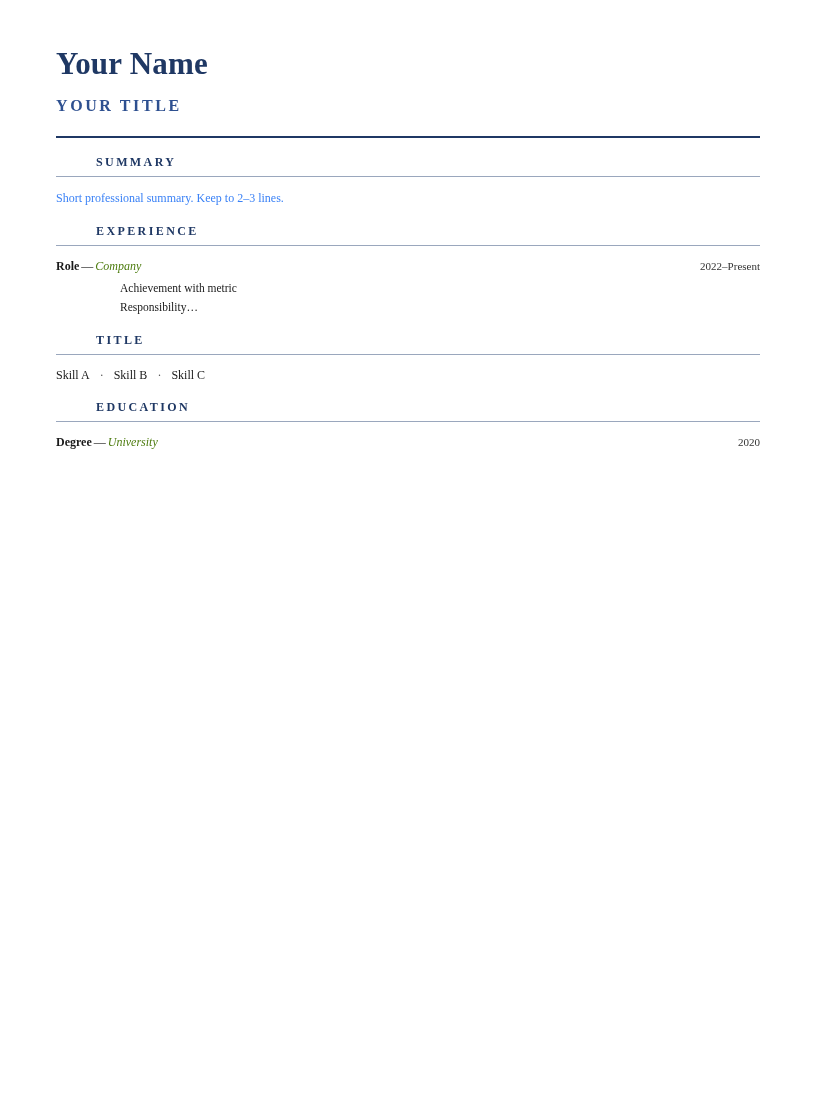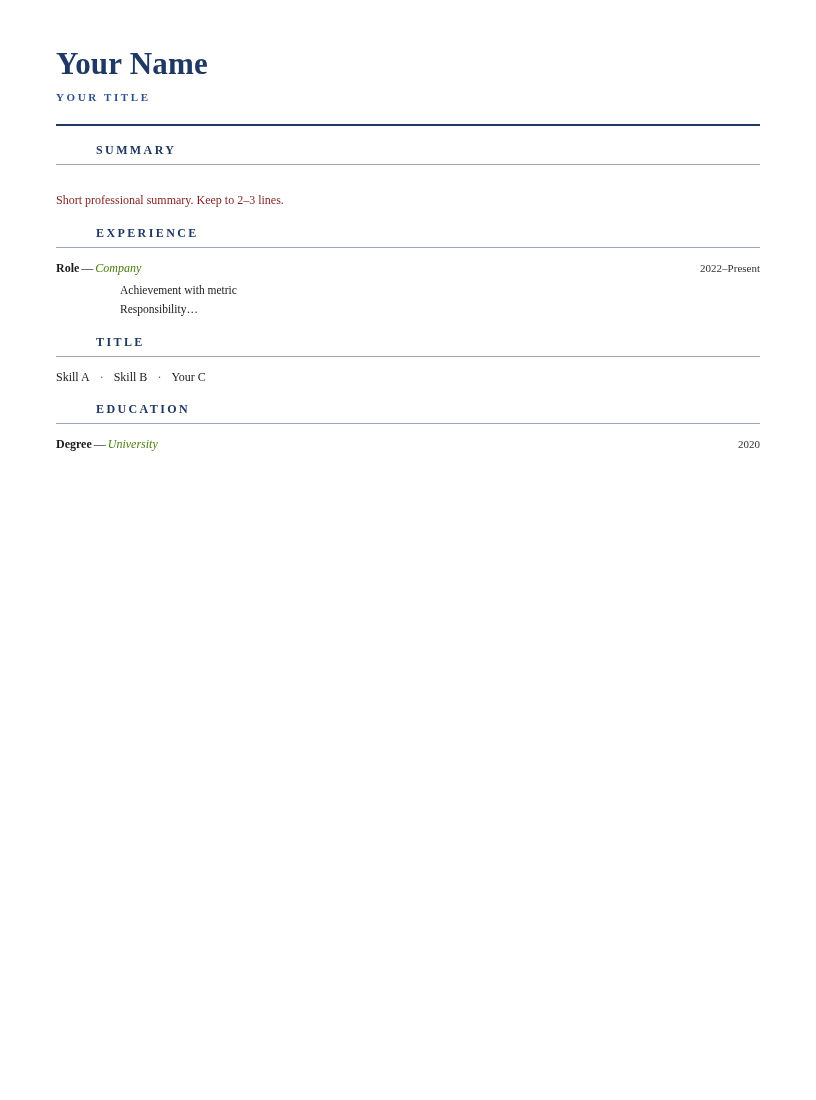--- a/index.html
+++ b/index.html
@@ -32,25 +32,25 @@
     font-family: "Liberation Serif", serif;
     font-size: 31px;
     font-weight: bold;
     color: #1f3864;
     letter-spacing: 0.2px;
     line-height: 1.15;
     margin: 0;
   }
   .title {
     font-family: "Liberation Serif", serif;
-    font-size: 11px;
+    font-size: 16px;
     font-weight: bold;
     color: #2e5090;
     letter-spacing: 2.6px;
-    margin-top: 9px;
+    margin-top: 15px;
   }
   .header-rule {
     border: none;
     border-top: 2px solid #1f3864;
     margin: 21px 0 0 0;
     height: 0;
   }
 
   
   .section {
@@ -67,22 +67,22 @@
   .section-rule {
     border: none;
     border-top: 1px solid #9aa7bd;
     margin: 6px 0 0 0;
     height: 0;
   }
 
   .body-text {
     font-size: 12px;
     line-height: 1.45;
-    margin-top: 27px;
-    color: #7f1d1d;
+    margin-top: 13px;
+    color: #3b82f6;
   }
 
   
   .entry {
     margin-top: 13px;
   }
   .entry-line {
     display: flex;
     align-items: baseline;
     justify-content: space-between;
@@ -162,21 +162,21 @@
           <li>Achievement with metric</li>
           <li>Responsibility…</li>
         </ul>
       </div>
     </div>
 
     <div class="section">
       <div class="section-title">TITLE</div>
       <hr class="section-rule">
       <div class="skills">
-        <span>Skill A</span><span class="skill-sep">·</span><span>Skill B</span><span class="skill-sep">·</span><span>Your C</span>
+        <span>Skill A</span><span class="skill-sep">·</span><span>Skill B</span><span class="skill-sep">·</span><span>Skill C</span>
       </div>
     </div>
 
     <div class="section">
       <div class="section-title">EDUCATION</div>
       <hr class="section-rule">
 
       <div class="entry">
         <div class="entry-line">
           <div class="entry-left">

